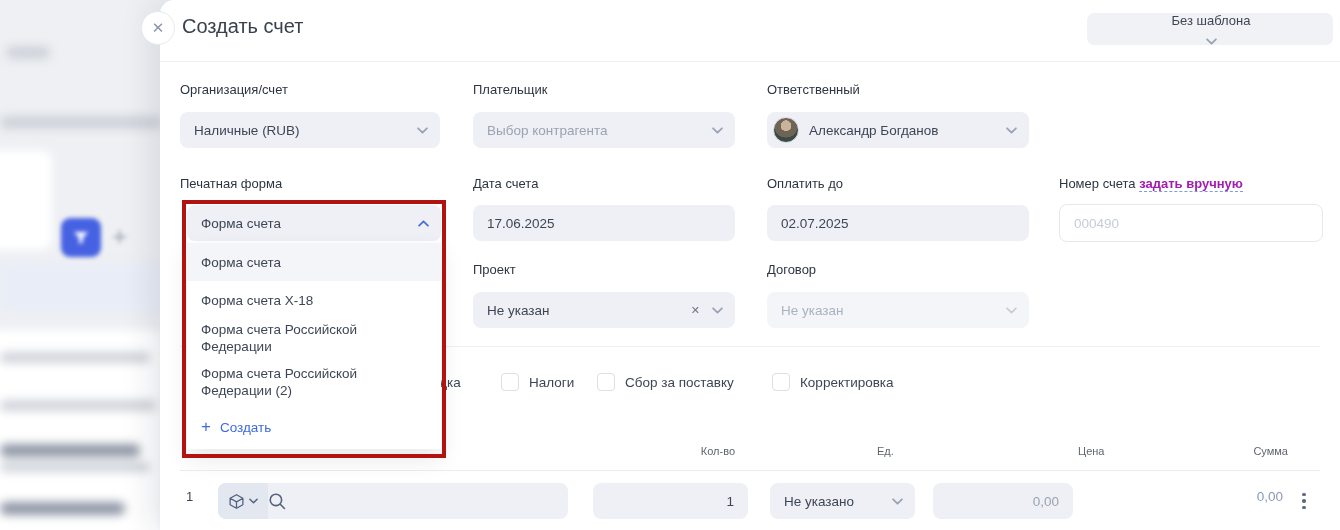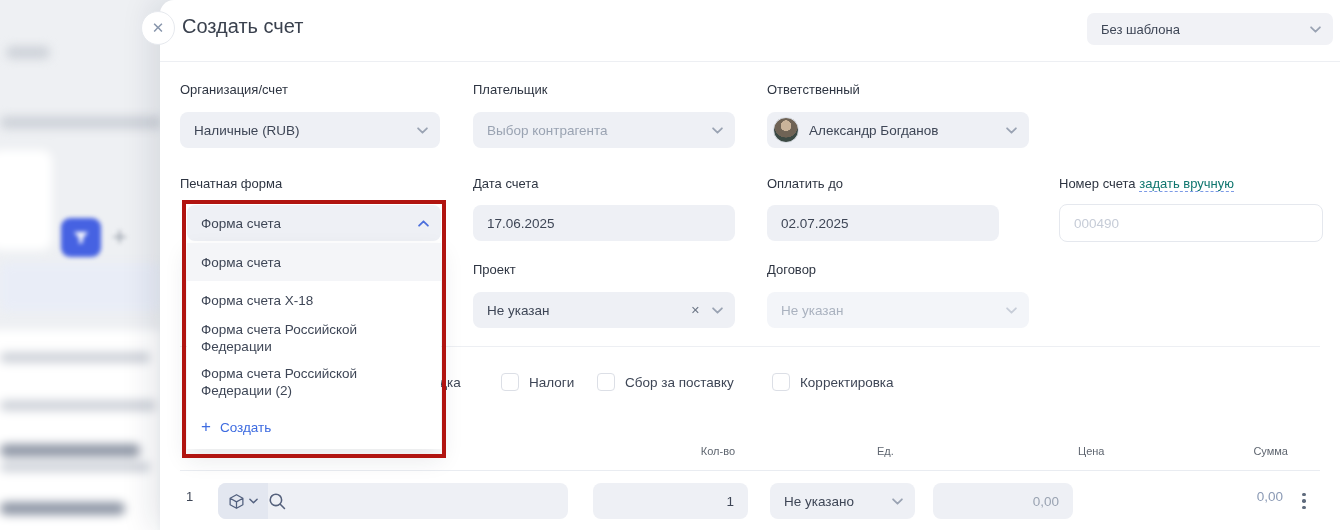--- a/index.html
+++ b/index.html
@@ -29,21 +29,21 @@
     position:absolute;left:141px;top:11px;width:34px;height:34px;border-radius:50%;
     background:#ffffff;border:1px solid #e6e9ee;box-sizing:border-box;z-index:60;
     display:flex;align-items:center;justify-content:center;
     color:#8априа;color:#8795ab;font-size:15px;cursor:pointer;
   }
   .modal-title{position:absolute;left:22px;top:15px;font-size:20px;font-weight:500;color:#3a414e;}
   .hdr-divider{position:absolute;left:0;top:61px;width:1180px;height:1px;background:#edeff3;}
   .tpl-select{
     position:absolute;left:927px;top:13px;width:246px;height:32px;border-radius:7px;
     background:#f1f2f6;display:flex;align-items:center;box-sizing:border-box;
-    padding:0 12px 0 14px;cursor:pointer;
+    padding:0 12px 0 14px;cursor:pointer;flex-direction:column;
   }
   .tpl-select .val{flex:1;font-size:13px;color:#3e4656;}
   .chev{color:#9aa3b3;flex:none;}
   .field-label{position:absolute;font-size:13px;font-weight:500;color:#2e3542;}
   .field{
     position:absolute;height:36px;border-radius:8px;background:#eef0f5;box-sizing:border-box;
     display:flex;align-items:center;padding:0 12px 0 14px;cursor:pointer;
   }
   .field .val{flex:1;font-size:13.5px;color:#3e4656;white-space:nowrap;overflow:hidden;}
   .field .ph{flex:1;font-size:13.5px;color:#9aa3b2;white-space:nowrap;overflow:hidden;}
@@ -53,21 +53,21 @@
   .avatar{
     width:26px;height:26px;border-radius:50%;flex:none;margin-right:10px;
     background:radial-gradient(circle at 50% 32%, #c9b39a 0 26%, #6f6355 27% 58%, #3c4a44 59% 100%);
     border:1px solid #d8dce3;box-sizing:border-box;
   }
   .num-input{
     position:absolute;height:38px;border-radius:8px;background:#ffffff;border:1px solid #e5e8ee;
     box-sizing:border-box;display:flex;align-items:center;padding:0 14px;
   }
   .num-input .ph{font-size:13.5px;color:#c6ccd7;}
-  .label-link{color:#0f766e;border-bottom:1px dashed #7d9be6;cursor:pointer;font-weight:400;}
+  .label-link{color:#a21caf;border-bottom:1px dashed #7d9be6;cursor:pointer;font-weight:700;}
   .clear-x{color:#6b7585;font-size:11px;margin-right:12px;flex:none;cursor:pointer;}
   
   .red-box{
     position:absolute;left:22px;top:200px;width:264px;height:258px;box-sizing:border-box;
     border:4px solid #b11410;z-index:40;pointer-events:none;
   }
   .pf-select{
     position:absolute;left:27px;top:205px;width:254px;height:36px;z-index:35;
     background:#eef0f5;border-radius:8px;display:flex;align-items:center;
     box-sizing:border-box;padding:0 12px 0 14px;cursor:pointer;
@@ -195,21 +195,21 @@
   <div class="field-label" style="left:313px;top:176px">Дата счета</div>
   <div class="field-label" style="left:607px;top:176px">Оплатить до</div>
   <div class="field-label" style="left:899px;top:176px">
     <span>Номер счета</span>
     <span class="label-link">задать вручную</span>
   </div>
 
   <div class="field" style="left:313px;top:205px;width:262px">
     <span class="val">17.06.2025</span>
   </div>
-  <div class="field" style="left:607px;top:205px;width:232px">
+  <div class="field" style="left:607px;top:205px;width:262px">
     <span class="val">02.07.2025</span>
   </div>
   <div class="num-input" style="left:899px;top:204px;width:264px">
     <span class="ph">000490</span>
   </div>
 
   <div class="field-label" style="left:313px;top:262px">Проект</div>
   <div class="field" style="left:313px;top:292px;width:262px">
     <span class="val">Не указан</span>
     <span class="clear-x">✕</span>

